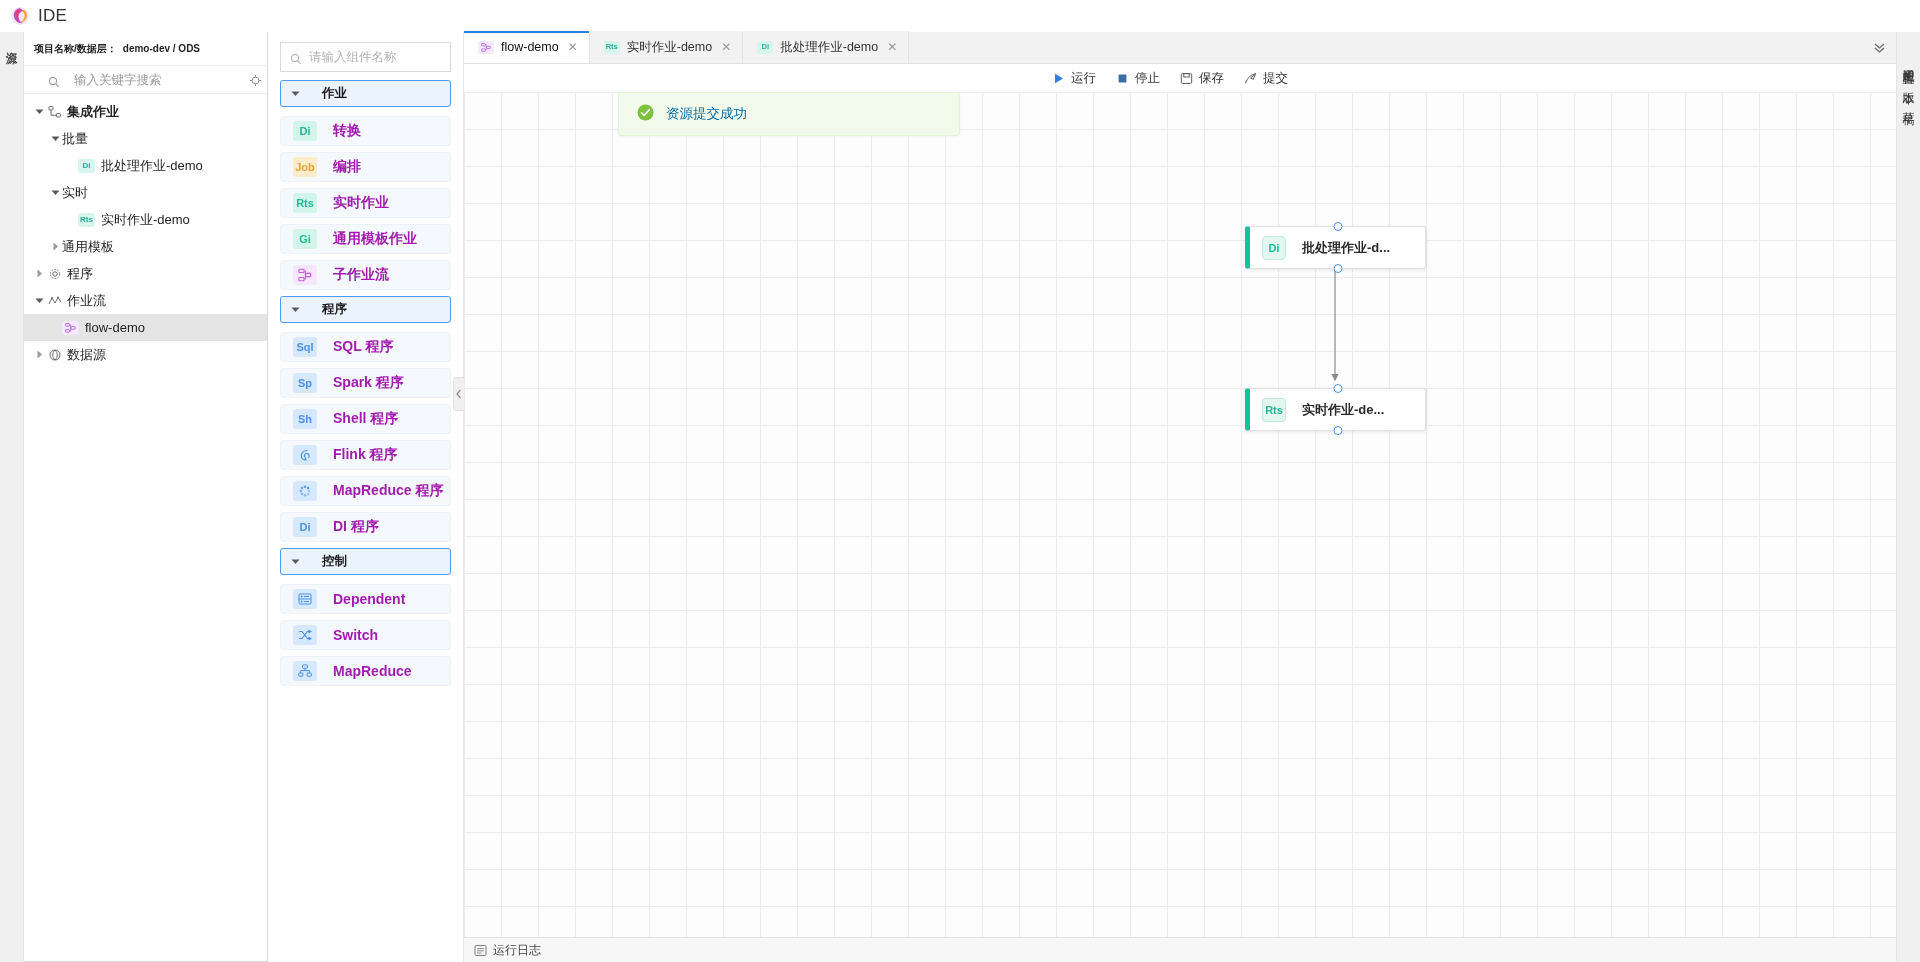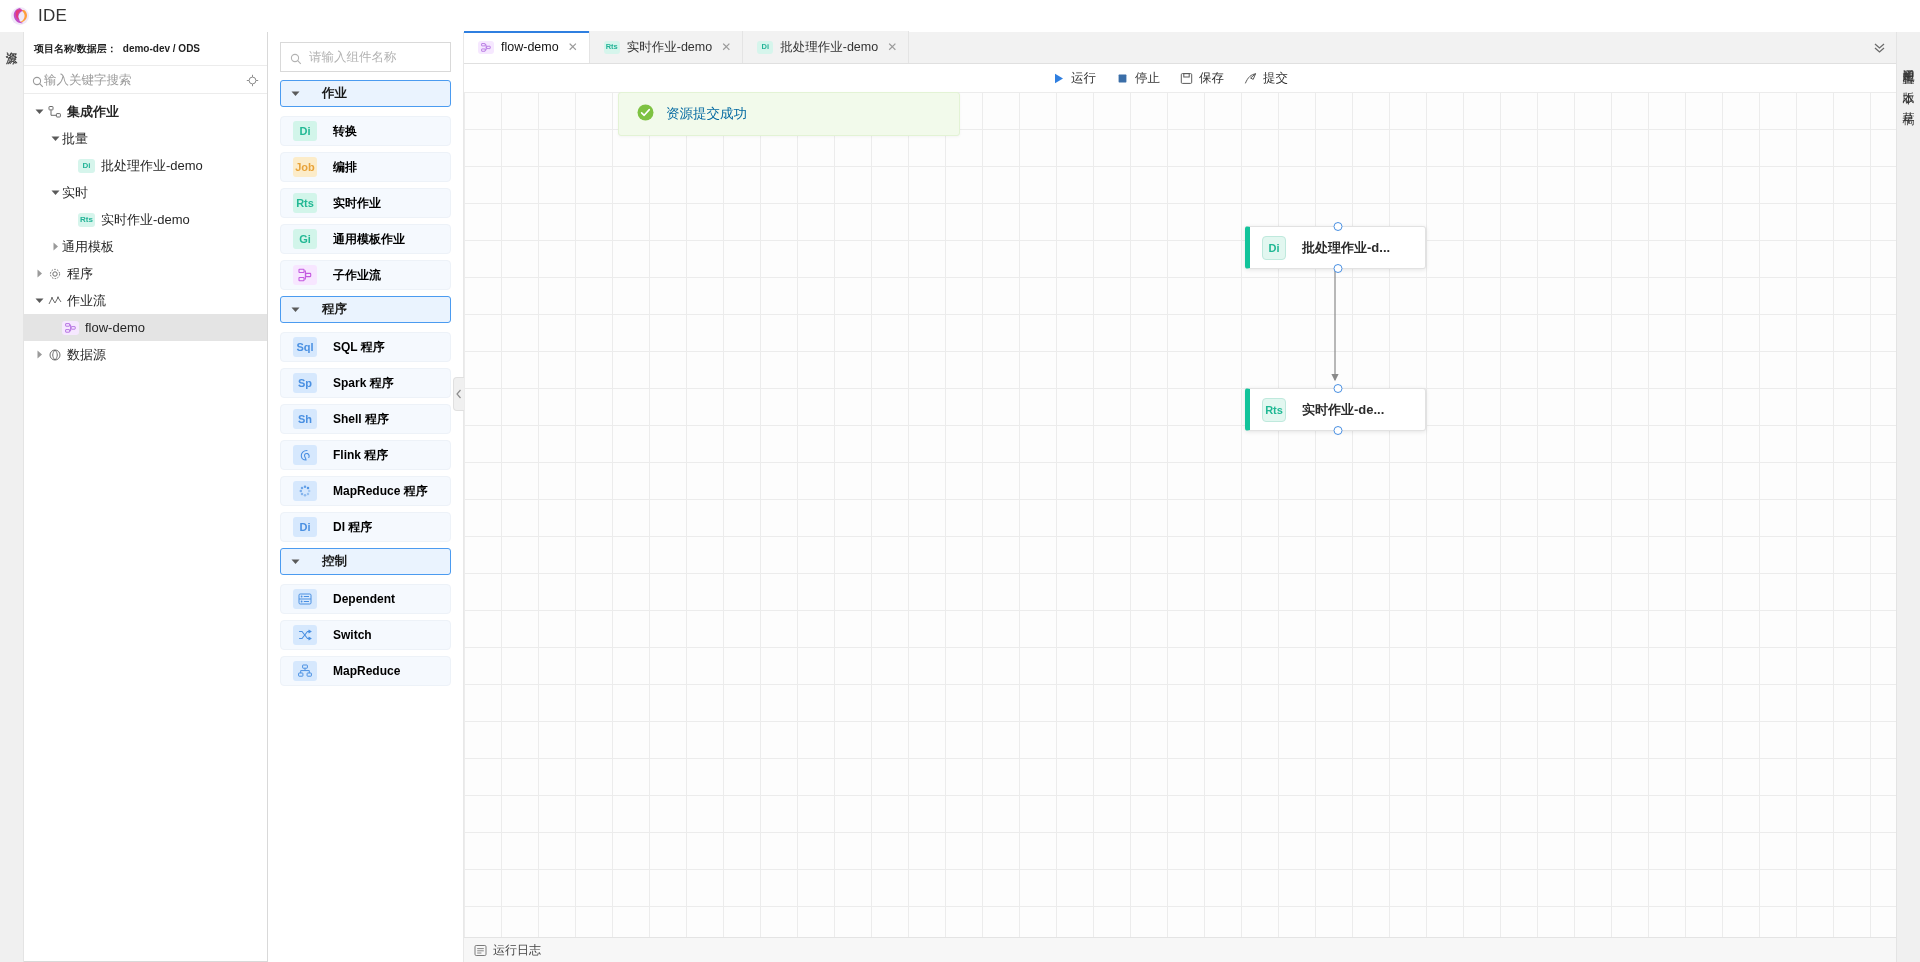--- a/index.html
+++ b/index.html
@@ -44,21 +44,21 @@
     min-height: 0;
   }
   .res-header {
     height: 34px; flex: 0 0 34px; display: flex; align-items: center;
     padding: 0 10px; font-size: 10px; font-weight: bold; color: #1f1f1f;
     border-bottom: 1px solid #ececec; white-space: nowrap;
   }
   .res-header .hl { margin-right: 6px; }
   .res-search {
     height: 28px; flex: 0 0 28px; display: flex; align-items: center;
-    padding: 0 8px; border-bottom: 1px solid #ececec; gap: 0;
+    padding: 0 24px; border-bottom: 1px solid #ececec; gap: 14px;
   }
   .res-search .sicon { width: 12px; height: 12px; flex: 0 0 12px; }
   .res-search input {
     flex: 1 1 auto; border: none; outline: none; font-size: 12.5px;
     color: #555; background: transparent;
     font-family: "Liberation Sans", "DejaVu Sans", sans-serif;
   }
   .res-search input::placeholder { color: #9b9b9b; }
   .res-search .locate { width: 13px; height: 13px; flex: 0 0 13px; cursor: pointer; }
 
@@ -114,21 +114,21 @@
   }
   .pal-ico {
     width: 24px; height: 20px; border-radius: 3px; flex: 0 0 24px;
     display: flex; align-items: center; justify-content: center;
     font-size: 11px; font-weight: 600; line-height: 1;
   }
   .ico-teal { background: #d2f5ea; color: #22b894; }
   .ico-amber { background: #fcecc9; color: #e8a33a; }
   .ico-purple { background: #f7e6ff; }
   .ico-blue { background: #d6e8fd; color: #4a90e2; }
-  .pal-label { font-size: 12px; font-weight: bold; color: #000000; white-space: nowrap; }
+  .pal-label { font-size: 14px; font-weight: bold; color: #a21caf; white-space: nowrap; }
 
   
   .pal-handle {
     position: absolute; right: -1px; top: 345px; width: 11px; height: 34px;
     background: #f0f0f0; border: 1px solid #e0e0e0; border-right: none;
     border-radius: 4px 0 0 4px; display: flex; align-items: center;
     justify-content: center; cursor: pointer; z-index: 5;
   }
 
   

